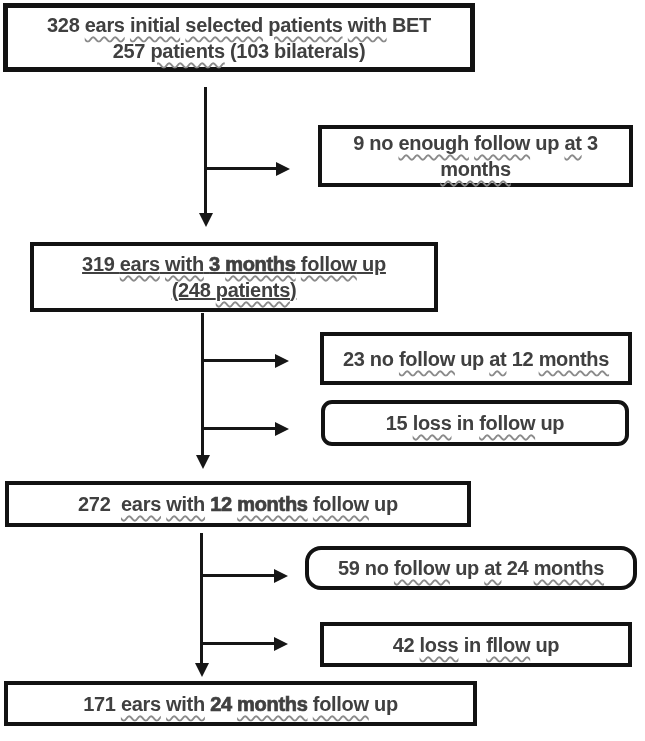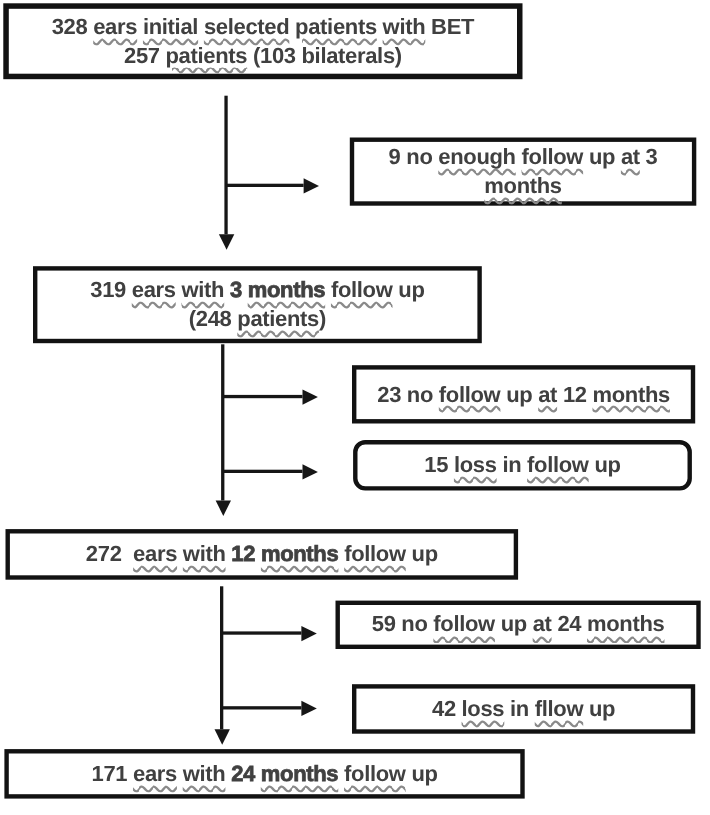--- a/index.html
+++ b/index.html
@@ -43,25 +43,25 @@
   .wv {
     text-decoration-line: underline;
     text-decoration-style: wavy;
     text-decoration-color: #8a8a8a;
     text-decoration-thickness: 1.5px;
     text-underline-offset: 4px;
   }
   
   .n0 { left: 3px;   top: 3px;   width: 472px; height: 69px; border-width: 5px; }
   .n1 { left: 318px; top: 125px; width: 315px; height: 62px; }
-  .n2 { left: 30px;  top: 242px; width: 408px; height: 70px; }
+  .n2 { left: 30px;  top: 242px; width: 408px; height: 70px; text-decoration: underline; }
   .n3 { left: 320px; top: 332px; width: 312px; height: 53px; }
   .n4 { left: 321px; top: 400px; width: 308px; height: 46px; border-radius: 11px; }
   .n5 { left: 5px;   top: 481px; width: 466px; height: 46px; }
-  .n6 { left: 305px; top: 546px; width: 332px; height: 44px; }
+  .n6 { left: 305px; top: 546px; width: 332px; height: 44px; border-radius: 16px; }
   .n7 { left: 320px; top: 622px; width: 312px; height: 45px; }
   .n8 { left: 4px;   top: 681px; width: 473px; height: 45px; }
   
   .av {
     position: absolute;
     width: 3px;
     background: #161616;
   }
   .av::after {
     content: "";

